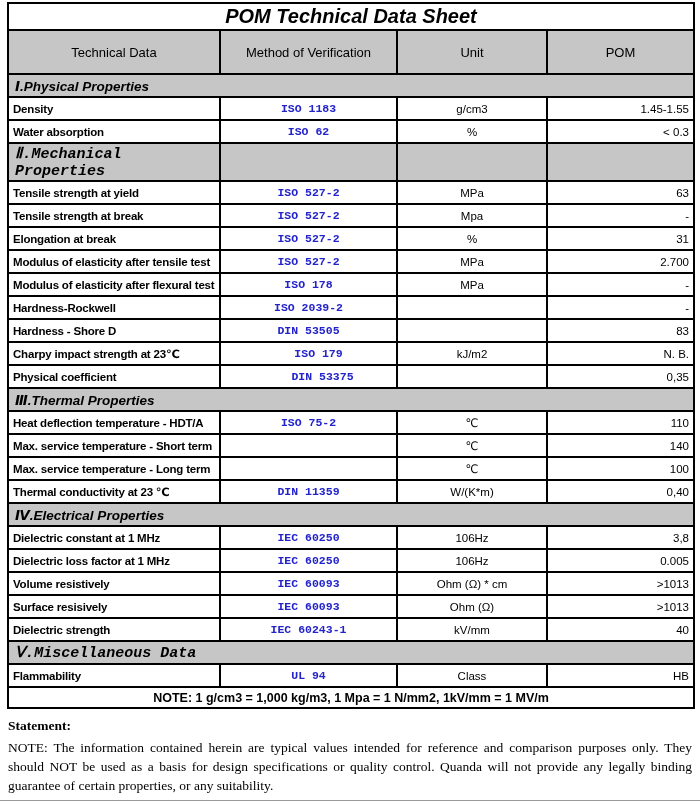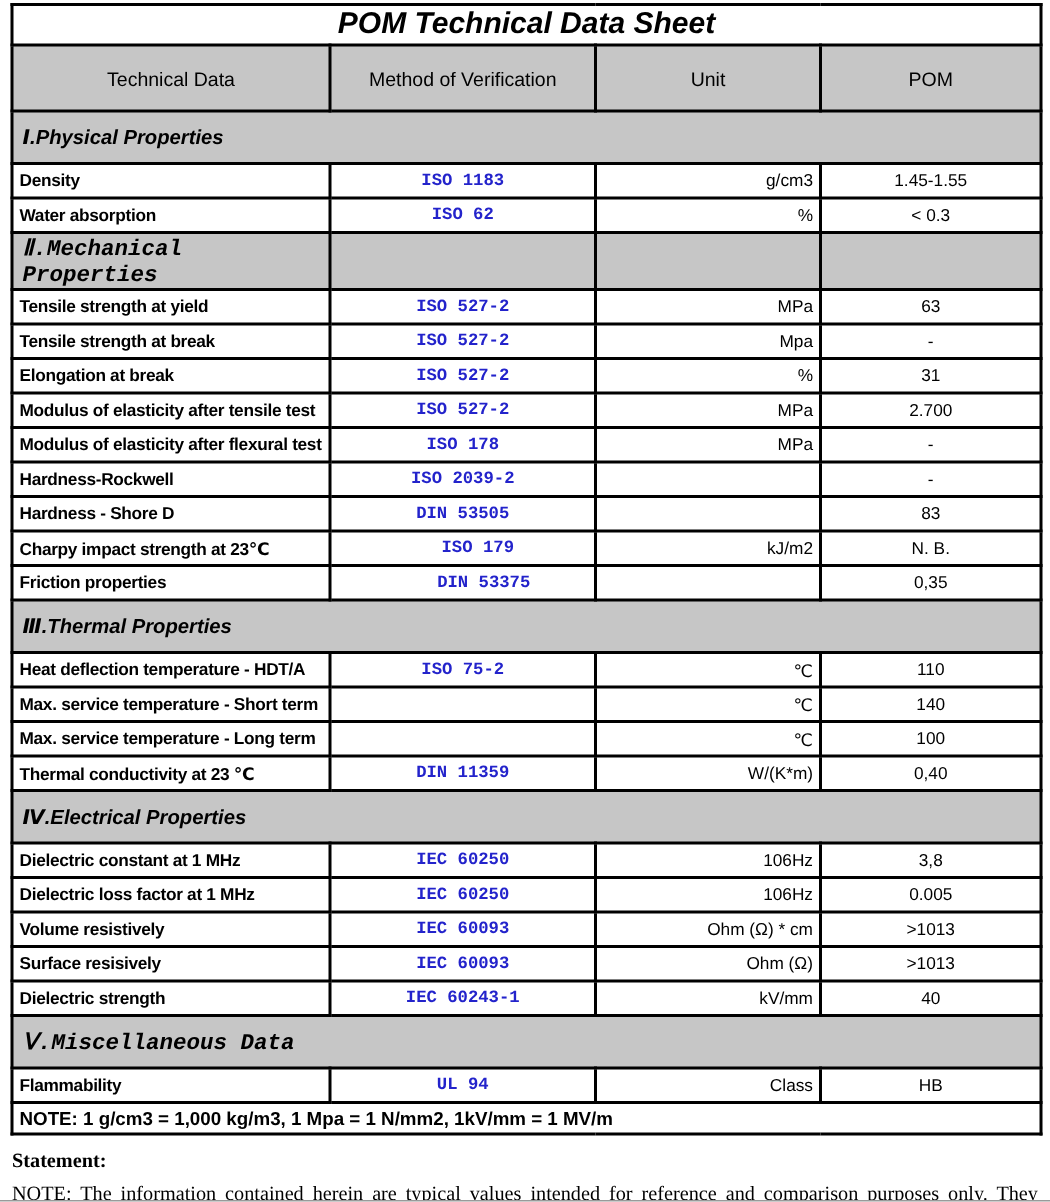--- a/index.html
+++ b/index.html
@@ -9,32 +9,32 @@
     border-bottom:1px solid #9a9a9a;box-sizing:border-box;overflow:hidden;
   }
   .page{padding:2px 7px 0 7px;}
   table.tds{border-collapse:collapse;width:686px;table-layout:fixed;}
   table.tds td{
     border:2px solid #000;padding:0 4px;vertical-align:middle;
     font-size:11.5px;color:#000;box-sizing:border-box;
   }
   tr.title-row td{height:27px;text-align:center;font-size:20px;font-weight:bold;font-style:italic;background:#fff;}
   tr.header-row td{height:44px;text-align:center;font-weight:normal;font-size:13px;background:#c6c6c6;}
-  tr.section-row td{height:35px;background:#c6c6c6;text-align:left;padding-left:6px;}
+  tr.section-row td{height:23px;background:#c6c6c6;text-align:left;padding-left:6px;}
   tr.section-row.sec-sans td{font-weight:bold;font-style:italic;font-size:13.5px;font-family:"Liberation Sans","DejaVu Sans",sans-serif;}
   tr.section-row.sec-mono td{font-weight:bold;font-style:italic;font-size:15px;font-family:"Liberation Mono","DejaVu Sans Mono",monospace;}
   tr.data-row td{height:23px;background:#fff;}
   td.c-prop{text-align:left;font-weight:bold;font-size:11px;letter-spacing:-0.2px;white-space:nowrap;overflow:hidden;}
   td.c-method{text-align:center;font-weight:bold;font-family:Liberation Mono, monospace;}
-  td.c-unit{text-align:right;}
-  td.c-val{text-align:center;}
+  td.c-unit{text-align:center;}
+  td.c-val{text-align:right;}
   td.small-val{font-size:10.5px;}
   td.large-unit{font-size:13px;}
   td.large-val{font-size:15px;}
-  tr.note-row td{height:21px;text-align:left;font-weight:bold;font-size:12.5px;background:#fff;}
+  tr.note-row td{height:21px;text-align:center;font-weight:bold;font-size:12.5px;background:#fff;}
   .statement{margin:9px 1px 0 1px;font-family:"Liberation Serif","DejaVu Serif",serif;color:#000;}
   .statement .st-head{font-weight:bold;font-size:13.5px;}
   .statement p{margin:4px 0 0 0;font-size:13.5px;line-height:19px;text-align:justify;}
 </style>
 </head>
 <body>
 
 <div class="page">
   <table class="tds">
     <colgroup>
@@ -116,21 +116,21 @@
           <td class="c-unit"></td>
           <td class="c-val">83</td>
         </tr>
         <tr class="data-row">
           <td class="c-prop">Charpy impact strength at 23℃</td>
           <td class="c-method" style="color: rgb(35, 35, 203); padding-left: 24px;">ISO 179</td>
           <td class="c-unit">kJ/m2</td>
           <td class="c-val">N. B.</td>
         </tr>
         <tr class="data-row">
-          <td class="c-prop">Friction properties</td>
+          <td class="c-prop">Physical coefficient</td>
           <td class="c-method" style="color: rgb(35, 35, 203); padding-left: 32px;">DIN 53375</td>
           <td class="c-unit"></td>
           <td class="c-val">0,35</td>
         </tr>
         <tr class="section-row sec-sans">
           <td colspan="4">Ⅲ.Thermal Properties</td>
         </tr>
         <tr class="data-row">
           <td class="c-prop">Heat deflection temperature - HDT/A</td>
           <td class="c-method" style="color: rgb(35, 35, 203);">ISO 75-2</td>

